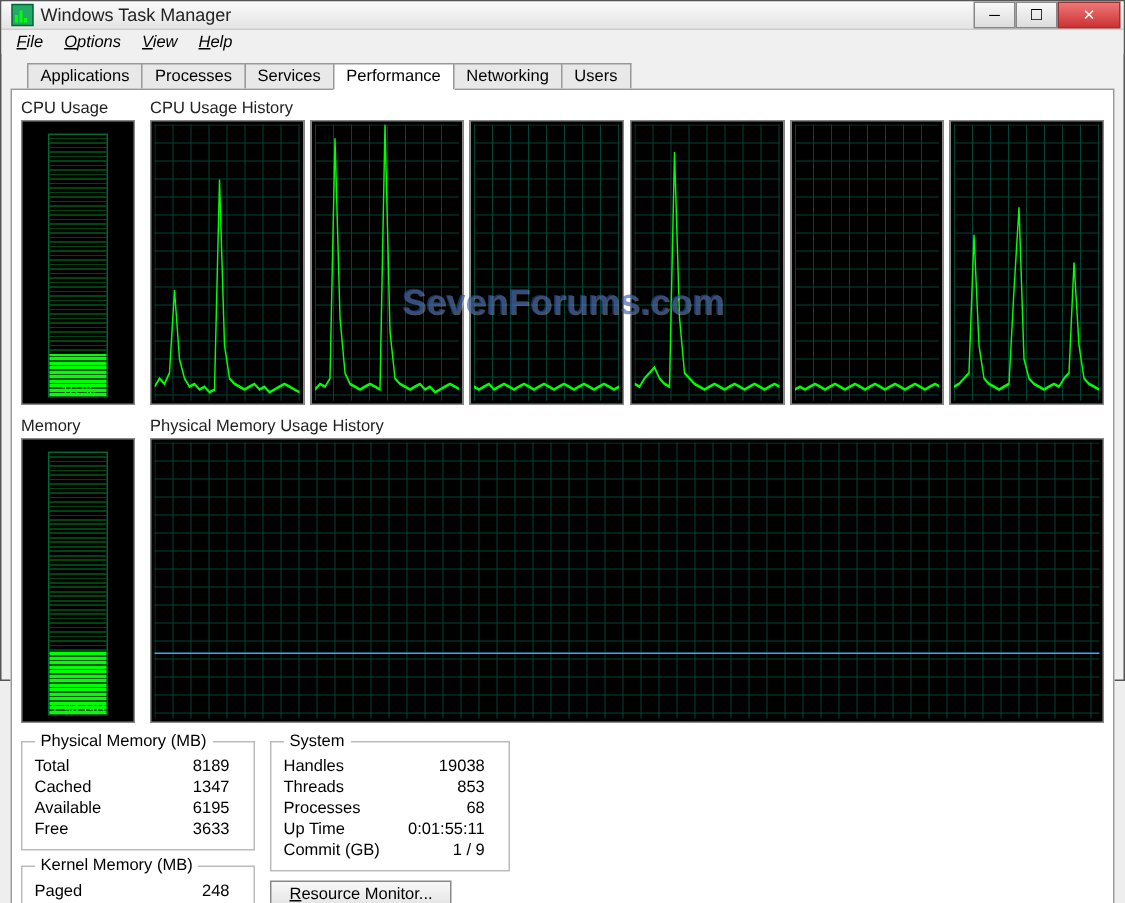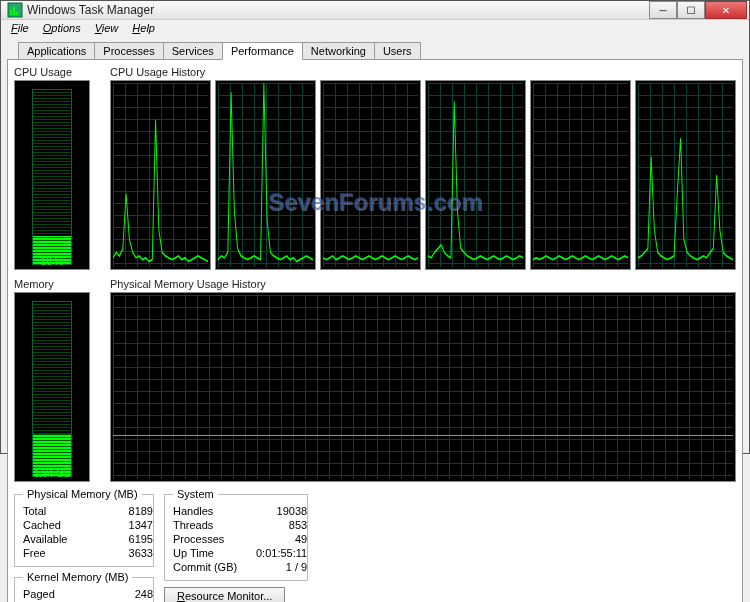--- a/index.html
+++ b/index.html
@@ -11,36 +11,36 @@
 .winbtns { display: flex; gap: 0; }
 .winbtn { width: 28px; height: 18px; border: 1px solid #888; background: linear-gradient(#f8f8f8,#ddd); display: flex; align-items: center; justify-content: center; font-size: 10px; }
 .winbtn.close { background: linear-gradient(#e77,#c33); color: #fff; border-color: #933; width: 42px; }
 .menubar { height: 20px; display: flex; align-items: center; padding: 0 4px; gap: 2px; background: #f0f0f0; }
 .menuitem { padding: 2px 6px; cursor: default; font-style: italic; }
 .menuitem u { text-decoration: underline; }
 .tabs { display: flex; margin: 6px 6px 0 17px; }
 .tab { padding: 2px 8px; border: 1px solid #999; border-bottom: none; background: #e8e8e8; margin-right: -1px; font-size: 11px; cursor: default; }
 .tab.active { background: #fff; position: relative; z-index: 2; border-bottom: 1px solid #fff; margin-bottom: -1px; }
 .tabpanel { border: 1px solid #999; margin: 0 6px 4px 6px; background: #fff; flex: 1; padding: 6px; display: flex; flex-direction: column; position: relative; }
-.row { display: flex; gap: 20px; }
+.row { display: flex; gap: 10px; }
 .gauge-col { width: 76px; }
 .hist-col { flex: 1; }
 .section-label { font-size: 11px; color: #222; margin-bottom: 2px; }
 .gauge { width: 76px; height: 190px; background: #000; border: 1px solid #888; position: relative; display: flex; align-items: flex-end; justify-content: center; padding: 4px; }
 .gauge-inner { width: 40px; height: 176px; border: 1px solid #063; position: relative; background: repeating-linear-gradient(to top, #041 0 1px, transparent 1px 3px); display: flex; align-items: flex-end; }
 .gauge-fill { width: 100%; background: repeating-linear-gradient(to top, #0f0 0 2px, #050 2px 3px); }
 .gauge-text { position: absolute; bottom: 2px; left: 0; right: 0; text-align: center; color: #0f0; font-size: 10px; }
 .history { height: 190px; background: #000; border: 1px solid #888; position: relative; }
 .grid { position: absolute; inset: 2px; background-image: linear-gradient(#043 1px, transparent 1px), linear-gradient(90deg, #043 1px, transparent 1px); background-size: 12px 12px; }
 .multicores { height: 190px; display: flex; gap: 4px; }
 .core { flex: 1; background: #000; border: 1px solid #888; position: relative; }
 .watermark { position: absolute; top: 128px; left: 0; right: 0; text-align: center; font-size: 24px; font-weight: bold; color: rgba(40,80,160,0.6); pointer-events: none; text-shadow: 1px 1px 0 rgba(255,255,255,0.3); z-index: 10;}
 .memline { position: absolute; left: 2px; right: 2px; height: 1px; background: #3af; }
 .stats { display: flex; gap: 10px; margin-top: 6px; }
-.fieldset { border: 1px solid #bbb; padding: 4px 0 6px 8px; font-size: 11px; }
+.fieldset { border: 1px solid #bbb; padding: 4px 16px 6px 8px; font-size: 11px; }
 .fieldset legend { padding: 0 4px; font-size: 11px; }
 .kv { display: flex; justify-content: space-between; gap: 20px; line-height: 14px; }
 .kv .k { min-width: 60px; }
 .kv .v { text-align: right; min-width: 50px; }
 .resbtn { margin-top: 6px; padding: 2px 12px; border: 1px solid #888; background: linear-gradient(#f8f8f8,#e4e4e4); font-size: 11px; cursor: default; }
 svg.spark { position: absolute; inset: 2px; width: calc(100% - 4px); height: calc(100% - 4px); }
 svg.spark polyline { fill: none; stroke: #0f0; stroke-width: 1; }
 </style>
 </head>
 <body>
@@ -193,21 +193,21 @@
           <div class="kv">
               <span class="k">Handles</span>
               <span class="v">19038</span>
             </div>
           <div class="kv">
               <span class="k">Threads</span>
               <span class="v">853</span>
             </div>
           <div class="kv">
               <span class="k">Processes</span>
-              <span class="v">49</span>
+              <span class="v">68</span>
             </div>
           <div class="kv">
               <span class="k">Up Time</span>
               <span class="v">0:01:55:11</span>
             </div>
           <div class="kv">
               <span class="k">Commit (GB)</span>
               <span class="v">1 / 9</span>
             </div>
         </fieldset>

